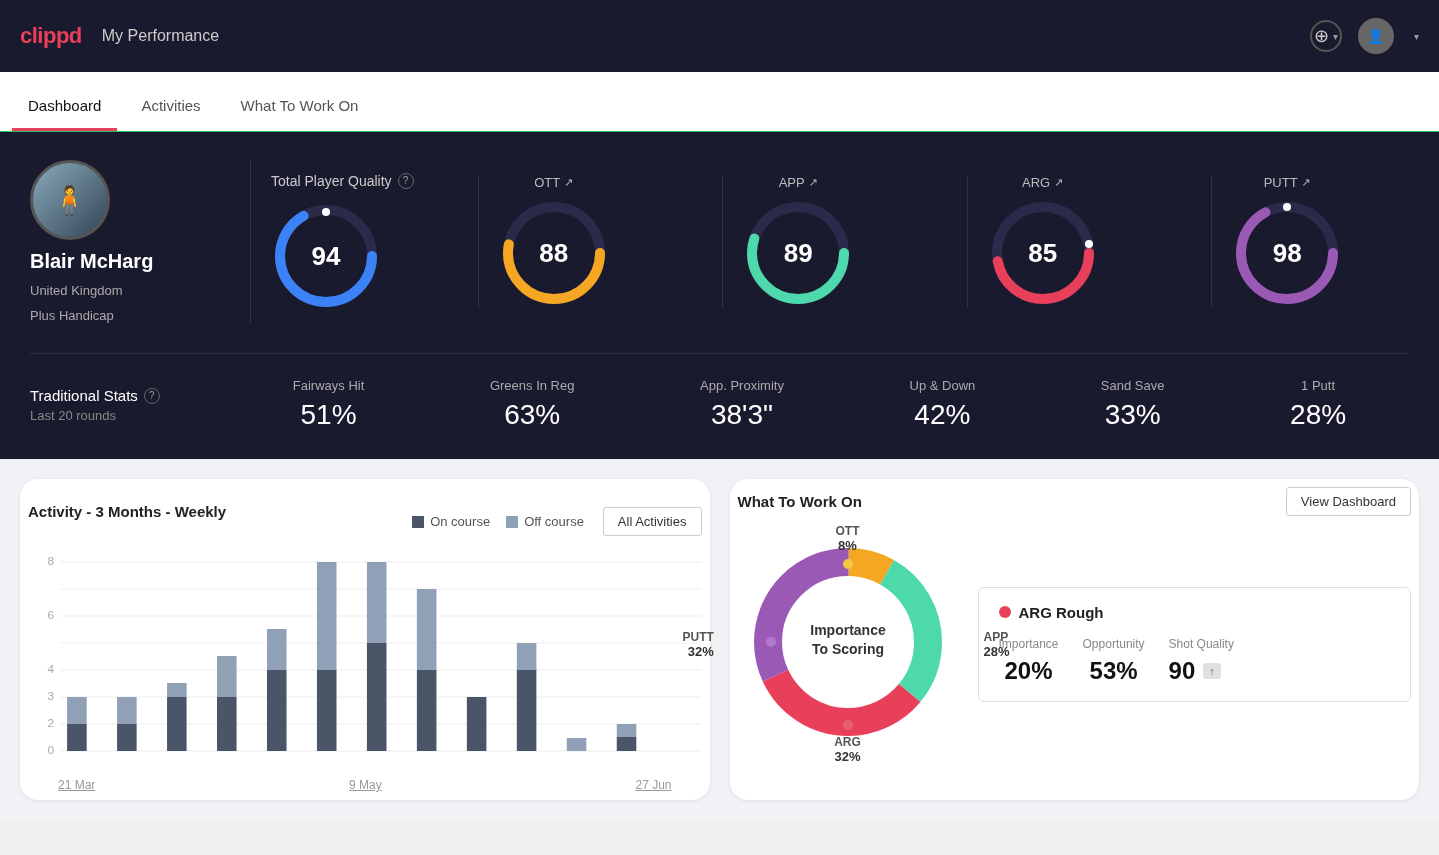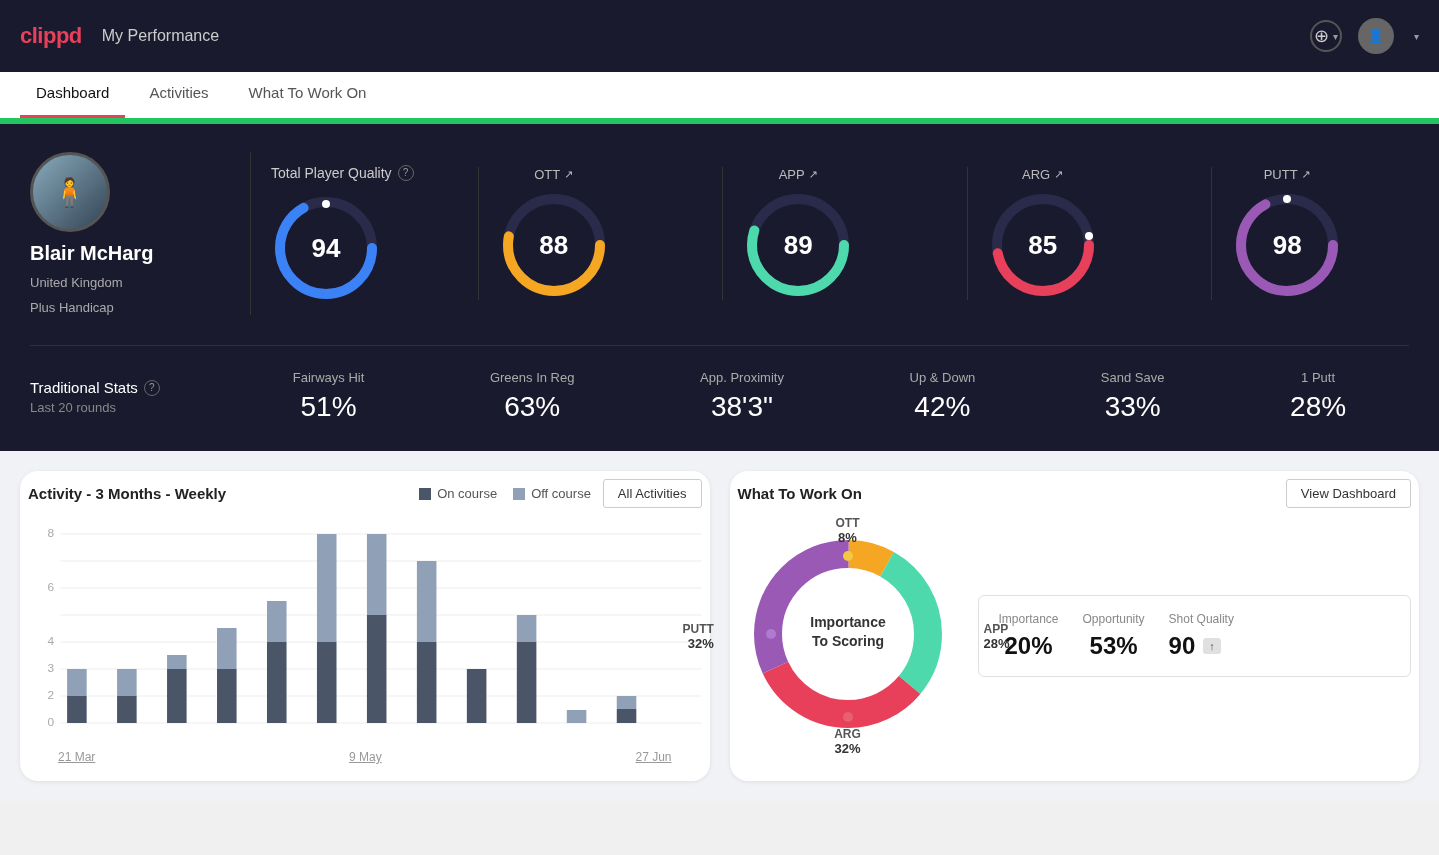--- a/index.html
+++ b/index.html
@@ -20,23 +20,23 @@
     .add-btn { border: 2px solid #555; border-radius: 50%; width: 32px; height: 32px; display: flex; align-items: center; justify-content: center; color: #ccc; font-size: 18px; cursor: pointer; }
     .avatar-btn { width: 36px; height: 36px; border-radius: 50%; background: #666; display: flex; align-items: center; justify-content: center; cursor: pointer; overflow: hidden; }
     .nav-left { display: flex; align-items: center; }
     .chevron-down { color: #999; font-size: 10px; margin-left: 4px; }
 
     
     .tabs {
       background: #fff;
       display: flex;
       align-items: flex-end;
-      padding: 0 20px;
-      border-bottom: 6px solid #22c55e;
-      height: 52px;
+      padding: 0 12px;
+      border-bottom: 1px solid #22c55e;
+      height: 60px;
     }
     .tab {
       padding: 14px 16px;
       font-size: 15px;
       color: #555;
       cursor: pointer;
       border-bottom: 3px solid transparent;
       margin-right: 8px;
     }
     .tab.active {
@@ -361,21 +361,21 @@
       </div>
     </div>
   </div>
 </div>
 
 <div class="bottom-row">
 
   <div class="panel">
     <div class="activity-header">
       <div class="activity-title">Activity - 3 Months - Weekly</div>
-      <div style="display:flex;align-items:center;gap:12px;">
+      <div style="display:flex;align-items:center;gap:19px;margin-top:20px;">
         <div class="legend">
           <div class="legend-item">
             <div class="legend-dot" style="background:#4a5568;"></div>
             <span>On course</span>
           </div>
           <div class="legend-item">
             <div class="legend-dot" style="background:#90a0b7;"></div>
             <span>Off course</span>
           </div>
         </div>
@@ -487,20 +487,24 @@
           <div style="font-size:12px;color:#555;font-weight:600;">ARG</div>
           <div style="font-size:13px;font-weight:700;color:#333;">32%</div>
         </div>
         <div style="position:absolute; top:50%; left:-55px; transform:translateY(-50%); text-align:right;">
           <div style="font-size:12px;color:#555;font-weight:600;">PUTT</div>
           <div style="font-size:13px;font-weight:700;color:#333;">32%</div>
         </div>
       </div>
 
       <div class="detail-card">
+        <div class="detail-card-title">
+          <div class="detail-dot" style="background:#e8405a;"></div>
+          <span>ARG Rough</span>
+        </div>
         <div class="detail-metrics">
           <div class="detail-metric">
             <div class="detail-metric-label">Importance</div>
             <div class="detail-metric-value">20%</div>
           </div>
           <div class="detail-metric">
             <div class="detail-metric-label">Opportunity</div>
             <div class="detail-metric-value">53%</div>
           </div>
           <div class="detail-metric">

